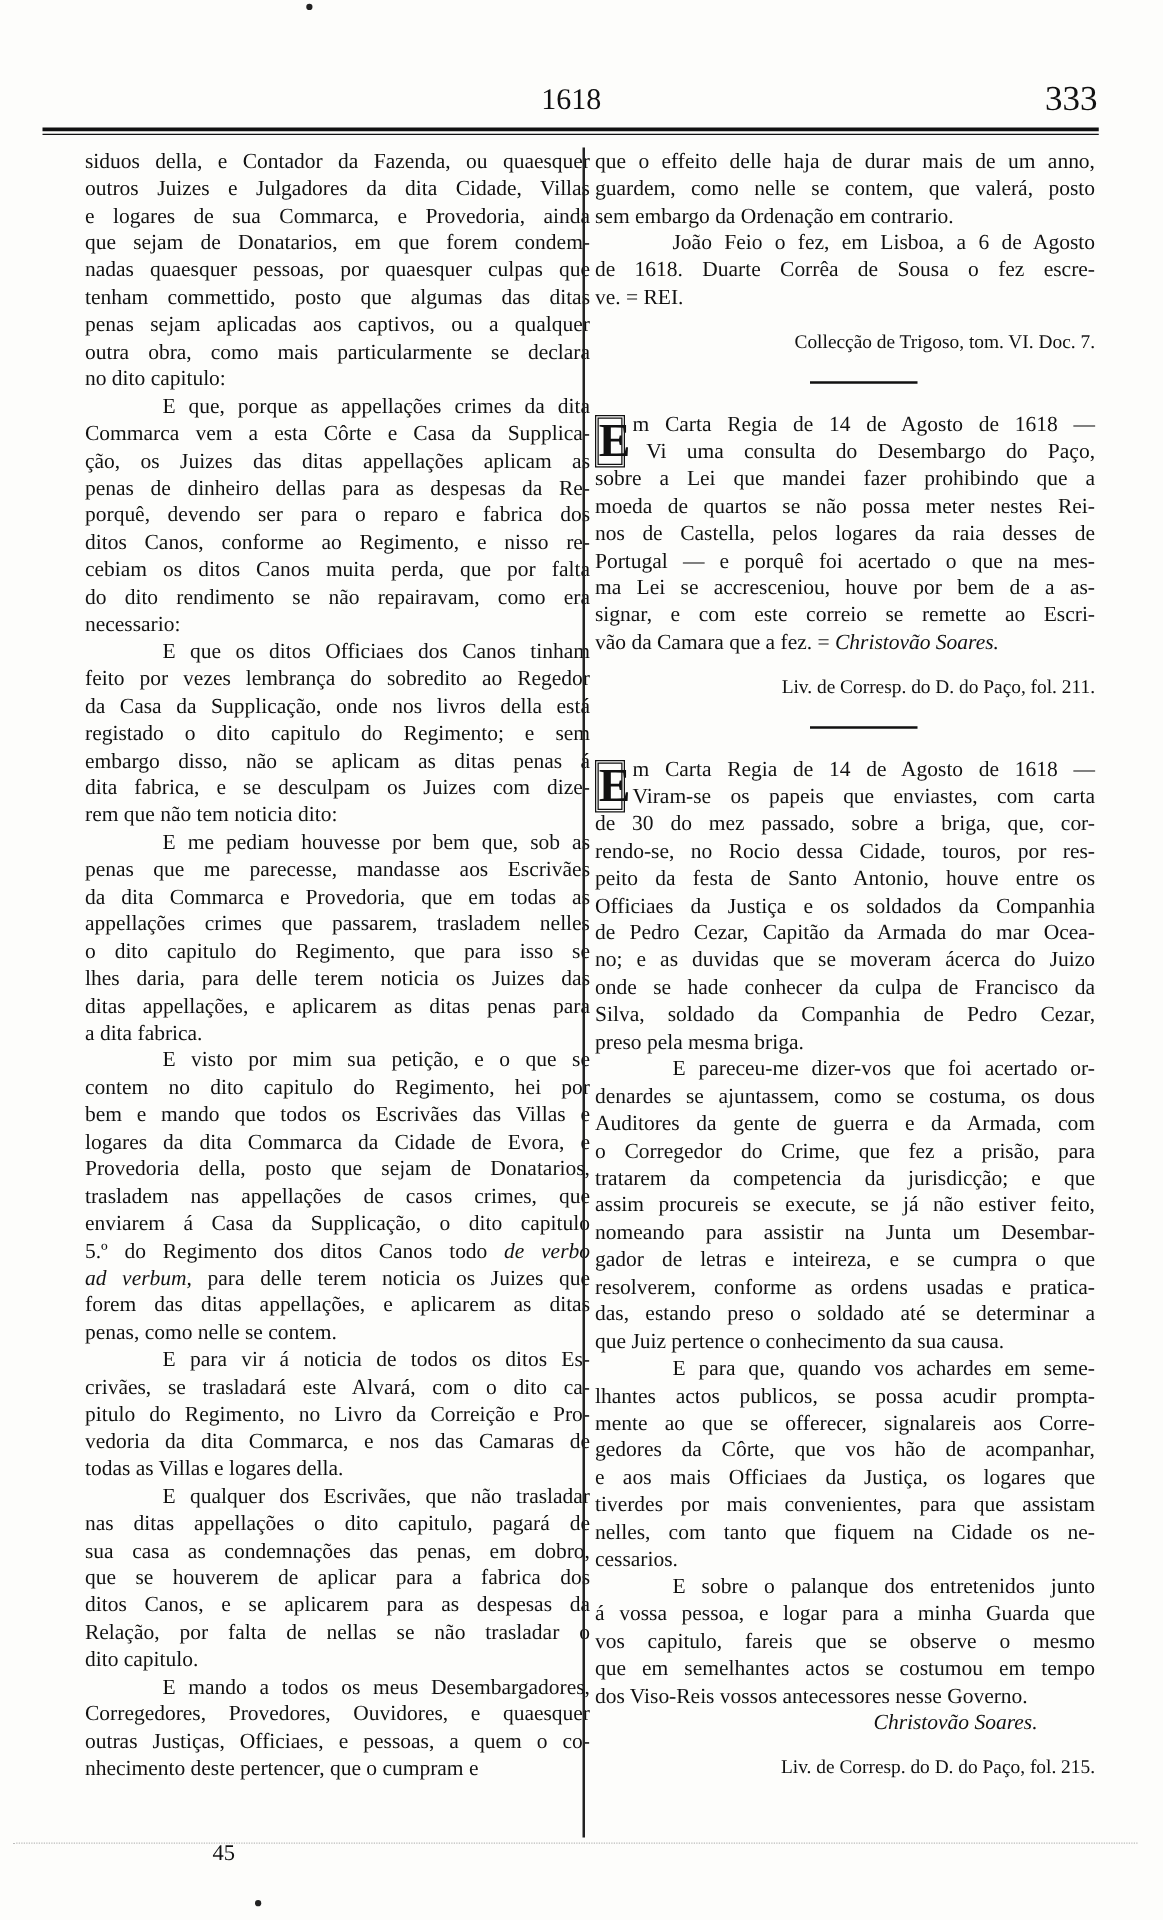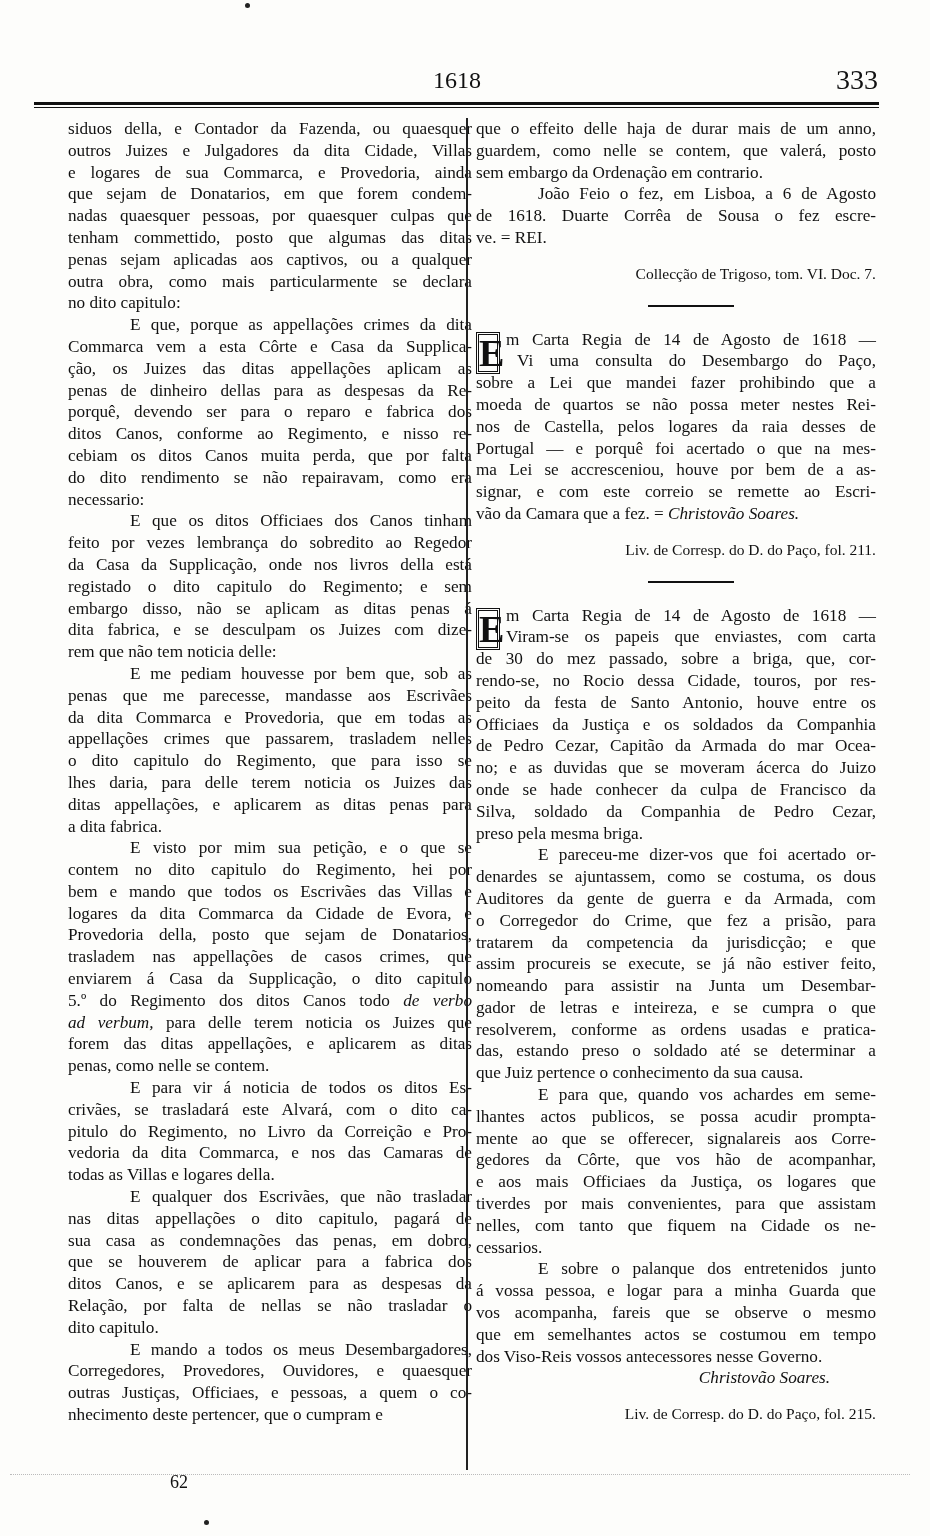--- a/index.html
+++ b/index.html
@@ -55,21 +55,21 @@
     <span class="line">ditos Canos, conforme ao Regimento, e nisso re-</span>
     <span class="line">cebiam os ditos Canos muita perda, que por falta</span>
     <span class="line">do dito rendimento se não repairavam, como era</span>
     <span class="line last">necessario:</span>
     <span class="line indent">E que os ditos Officiaes dos Canos tinham</span>
     <span class="line">feito por vezes lembrança do sobredito ao Regedor</span>
     <span class="line">da Casa da Supplicação, onde nos livros della está</span>
     <span class="line">registado o dito capitulo do Regimento; e sem</span>
     <span class="line">embargo disso, não se aplicam as ditas penas á</span>
     <span class="line">dita fabrica, e se desculpam os Juizes com dize-</span>
-    <span class="line last">rem que não tem noticia delle:</span>
+    <span class="line last">rem que não tem noticia dito:</span>
     <span class="line indent">E me pediam houvesse por bem que, sob as</span>
     <span class="line">penas que me parecesse, mandasse aos Escrivães</span>
     <span class="line">da dita Commarca e Provedoria, que em todas as</span>
     <span class="line">appellações crimes que passarem, trasladem nelles</span>
     <span class="line">o dito capitulo do Regimento, que para isso se</span>
     <span class="line">lhes daria, para delle terem noticia os Juizes das</span>
     <span class="line">ditas appellações, e aplicarem as ditas penas para</span>
     <span class="line last">a dita fabrica.</span>
     <span class="line indent">E visto por mim sua petição, e o que se</span>
     <span class="line">contem no dito capitulo do Regimento, hei por</span>
@@ -162,25 +162,25 @@
         <span class="line indent">E para que, quando vos achardes em seme-</span>
         <span class="line">lhantes actos publicos, se possa acudir prompta-</span>
         <span class="line">mente ao que se offerecer, signalareis aos Corre-</span>
         <span class="line">gedores da Côrte, que vos hão de acompanhar,</span>
         <span class="line">e aos mais Officiaes da Justiça, os logares que</span>
         <span class="line">tiverdes por mais convenientes, para que assistam</span>
         <span class="line">nelles, com tanto que fiquem na Cidade os ne-</span>
         <span class="line last">cessarios.</span>
         <span class="line indent">E sobre o palanque dos entretenidos junto</span>
         <span class="line">á vossa pessoa, e logar para a minha Guarda que</span>
-        <span class="line">vos acompanha, fareis que se observe o mesmo</span>
+        <span class="line">vos capitulo, fareis que se observe o mesmo</span>
         <span class="line">que em semelhantes actos se costumou em tempo</span>
         <span class="line last">dos Viso-Reis vossos antecessores nesse Governo.</span>
       </div>
     <span class="sig">Christovão Soares.</span>
     <span class="source" style="margin-top:14px">Liv. de Corresp. do D. do Paço, fol. 215.</span>
   </div>
 </div>
 
 <div class="footer-dotline"></div>
-<div class="signature-mark">62</div>
+<div class="signature-mark">45</div>
 <div class="speck" style="left:245px;top:3px"></div>
 <div class="speck" style="left:204px;top:1520px"></div>
 
 </body></html>

